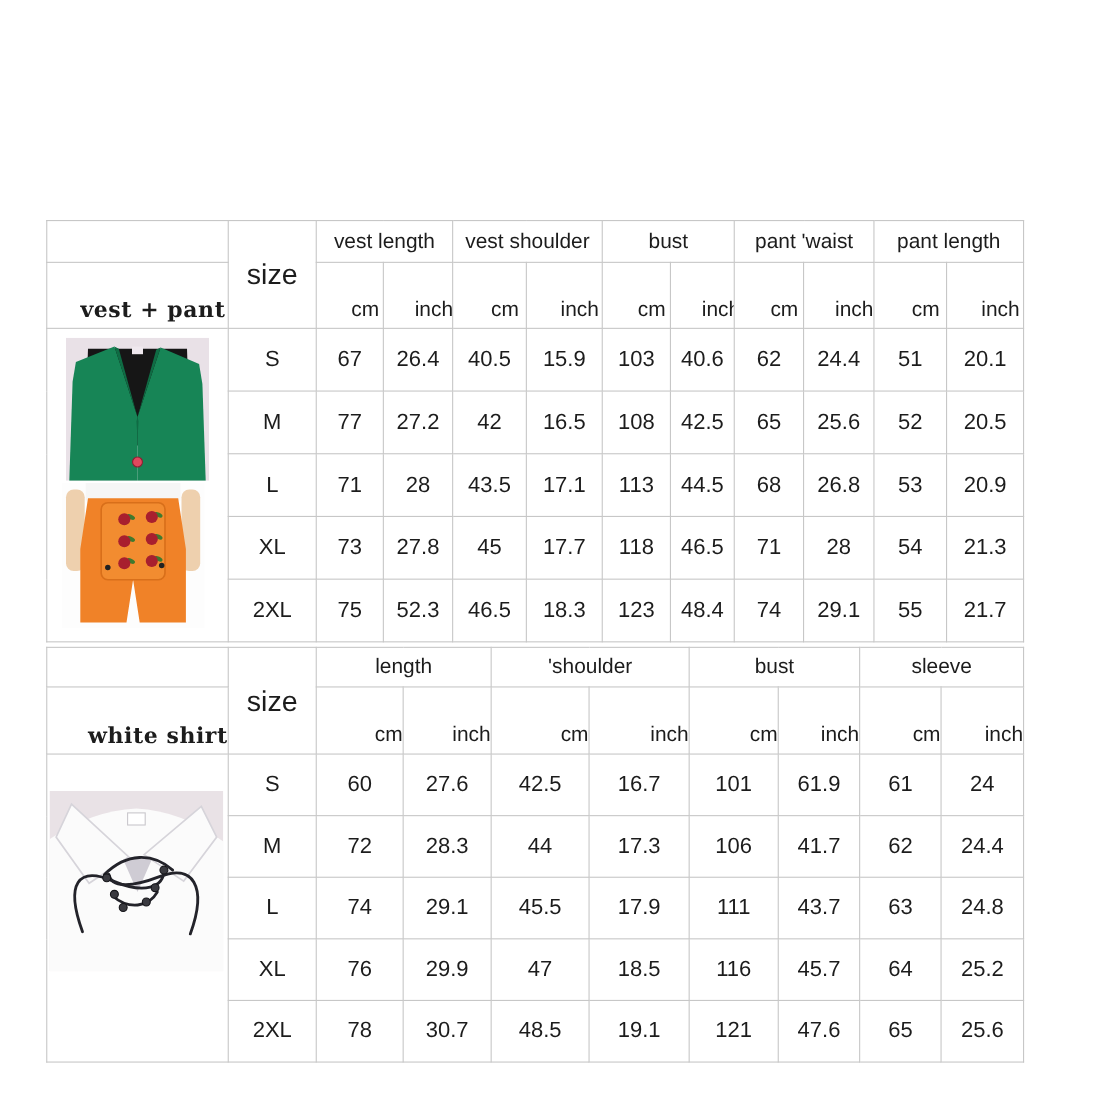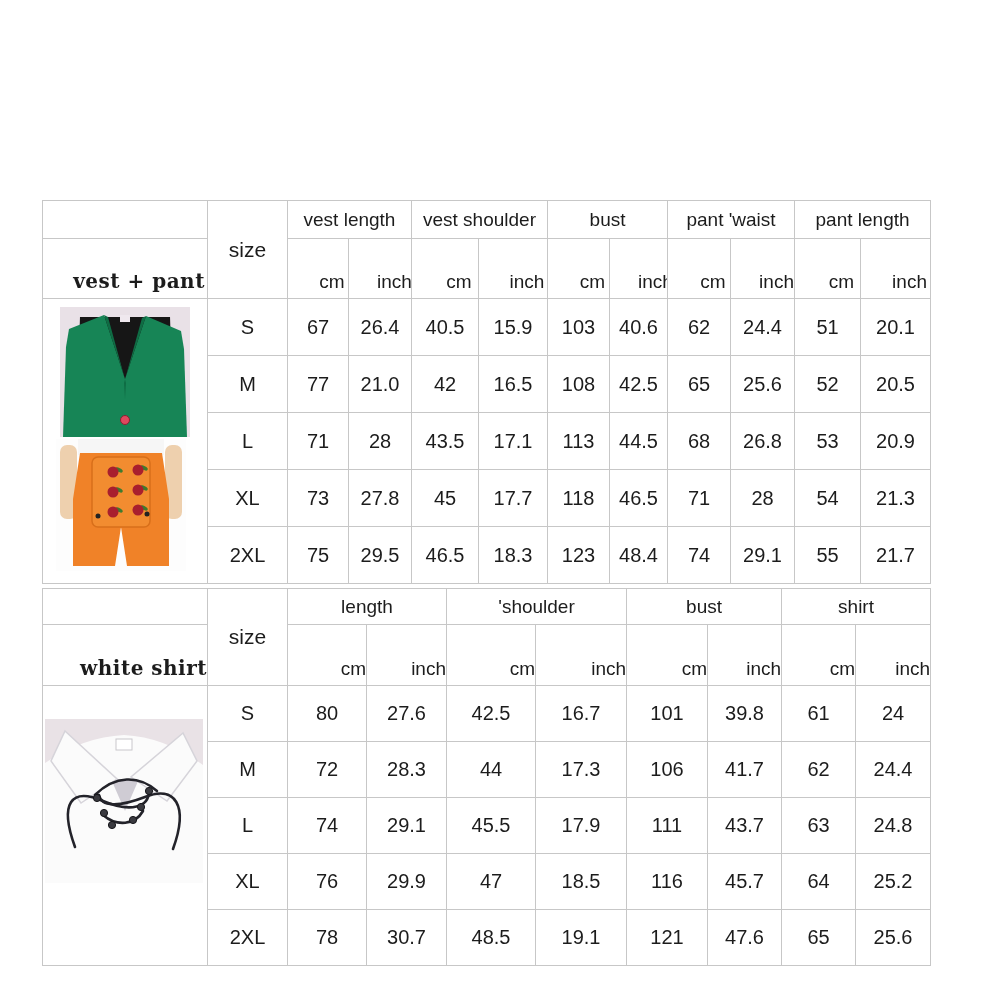--- a/index.html
+++ b/index.html
@@ -16,21 +16,21 @@
 
   .group-row td{height:37px;font-size:19px;}
   #table-white-shirt .group-row td{height:35px;}
   .unit-row td{height:54px;vertical-align:bottom;padding-bottom:5px;font-size:19px;padding-left:28px;}
   #table-white-shirt .unit-row td{height:55px;text-align:right;}
   .data-row td{height:56px;}
   #table-white-shirt .data-row td{height:55px;}
 
   td.product-label{font-family:"DejaVu Serif",serif;font-weight:bold;font-size:20px;
        letter-spacing:.5px;}
-  td.size-head{font-size:21px;}
+  td.size-head{font-size:26px;}
   td.image-cell{vertical-align:top;padding:0;}
   .img-wrap{position:relative;width:100%;height:100%;}
   .photo{display:block;}
 </style>
 </head>
 <body>
 
 <div class="sheet">
 
   <table class="size-chart" id="table-vest-pant">
@@ -124,21 +124,21 @@
       <td>103</td>
       <td>40.6</td>
       <td>62</td>
       <td>24.4</td>
       <td>51</td>
       <td>20.1</td>
     </tr>
     <tr class="data-row">
       <td class="sz">M</td>
       <td>77</td>
-      <td>21.0</td>
+      <td>27.2</td>
       <td>42</td>
       <td>16.5</td>
       <td>108</td>
       <td>42.5</td>
       <td>65</td>
       <td>25.6</td>
       <td>52</td>
       <td>20.5</td>
     </tr>
     <tr class="data-row">
@@ -163,21 +163,21 @@
       <td>118</td>
       <td>46.5</td>
       <td>71</td>
       <td>28</td>
       <td>54</td>
       <td>21.3</td>
     </tr>
     <tr class="data-row">
       <td class="sz">2XL</td>
       <td>75</td>
-      <td>29.5</td>
+      <td>52.3</td>
       <td>46.5</td>
       <td>18.3</td>
       <td>123</td>
       <td>48.4</td>
       <td>74</td>
       <td>29.1</td>
       <td>55</td>
       <td>21.7</td>
     </tr>
   </tbody>
@@ -196,21 +196,21 @@
       <col style="width:74px">
         <col style="width:75px">
     </colgroup>
     <tbody>
         <tr class="group-row">
       <td></td>
       <td class="size-head" rowspan="2">size</td>
       <td colspan="2">length</td>
       <td colspan="2">'shoulder</td>
       <td colspan="2">bust</td>
-      <td colspan="2">shirt</td>
+      <td colspan="2">sleeve</td>
     </tr>
     <tr class="unit-row">
       <td class="product-label">white shirt</td>
       <td>cm</td>
       <td>inch</td>
       <td>cm</td>
       <td>inch</td>
       <td>cm</td>
       <td>inch</td>
       <td>cm</td>
@@ -238,26 +238,26 @@
                   <circle cx="59" cy="94" r="3.6"></circle>
                   <circle cx="67" cy="106" r="3.6"></circle>
               <circle cx="104" cy="72" r="3.6"></circle>
                   <circle cx="96" cy="88" r="3.6"></circle>
                   <circle cx="88" cy="101" r="3.6"></circle>
             </g>
           </svg>
         </div>
       </td>
       <td class="sz">S</td>
-      <td>80</td>
+      <td>60</td>
       <td>27.6</td>
       <td>42.5</td>
       <td>16.7</td>
       <td>101</td>
-      <td>39.8</td>
+      <td>61.9</td>
       <td>61</td>
       <td>24</td>
     </tr>
     <tr class="data-row">
       <td class="sz">M</td>
       <td>72</td>
       <td>28.3</td>
       <td>44</td>
       <td>17.3</td>
       <td>106</td>

